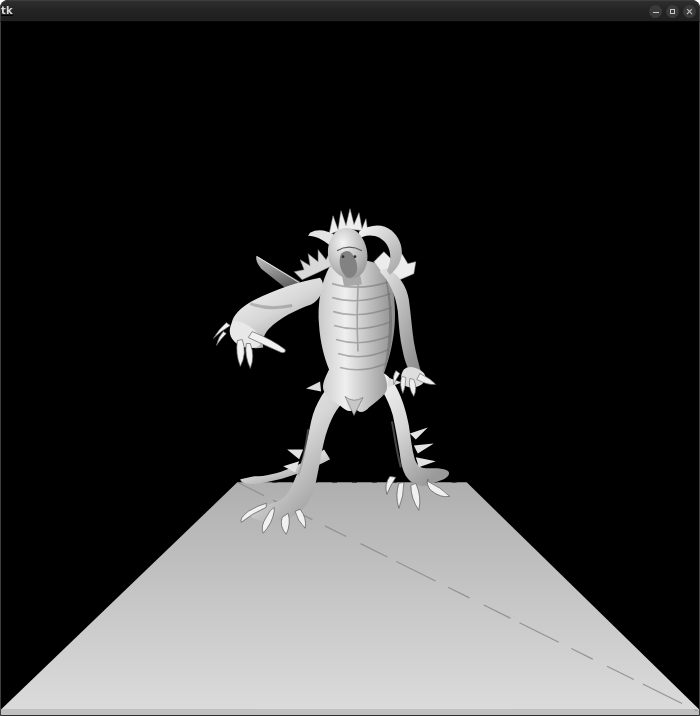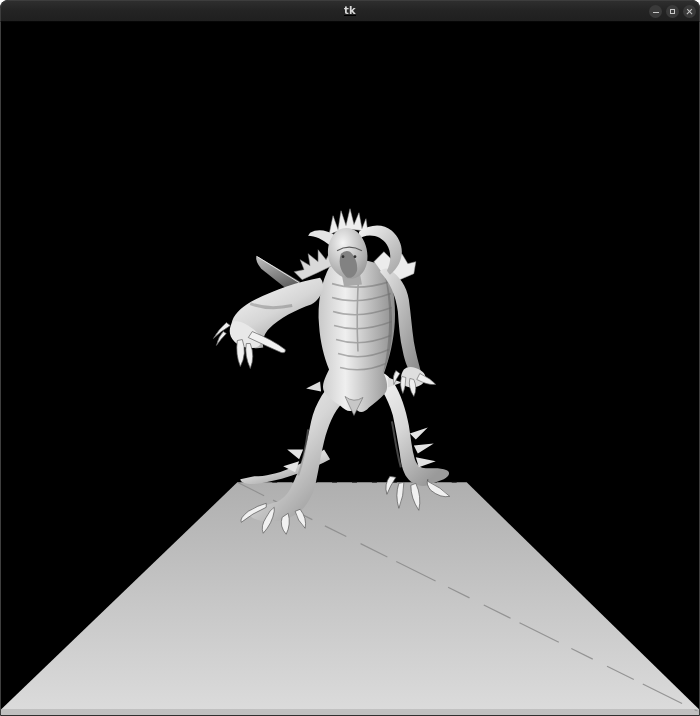--- a/index.html
+++ b/index.html
@@ -6,21 +6,21 @@
   body{width:700px;height:716px;font-family:"DejaVu Sans",sans-serif;}
   .window{
     width:700px;height:716px;box-sizing:border-box;
     border-radius:8px 8px 2px 2px;overflow:hidden;
     display:flex;flex-direction:column;background:#000;
   }
   .titlebar{
     height:22px;flex:0 0 22px;position:relative;
     background:linear-gradient(180deg,#2e2e2e 0%,#242424 45%,#1f1f1f 100%);
     border-bottom:1px solid #060606;box-sizing:border-box;
-    display:flex;align-items:center;justify-content:center;
+    display:flex;align-items:center;
     border-top:1px solid #3d3d3d;border-left:1px solid #3d3d3d;border-right:1px solid #3d3d3d;
     border-radius:8px 8px 0 0;
     text-decoration:underline;
   }
   .title{
     color:#d9d9d9;font-size:10px;font-weight:700;letter-spacing:.3px;line-height:1;
     user-select:none;
   }
   .controls{position:absolute;right:3px;top:4px;display:flex;gap:4px;}
   .wbtn{

